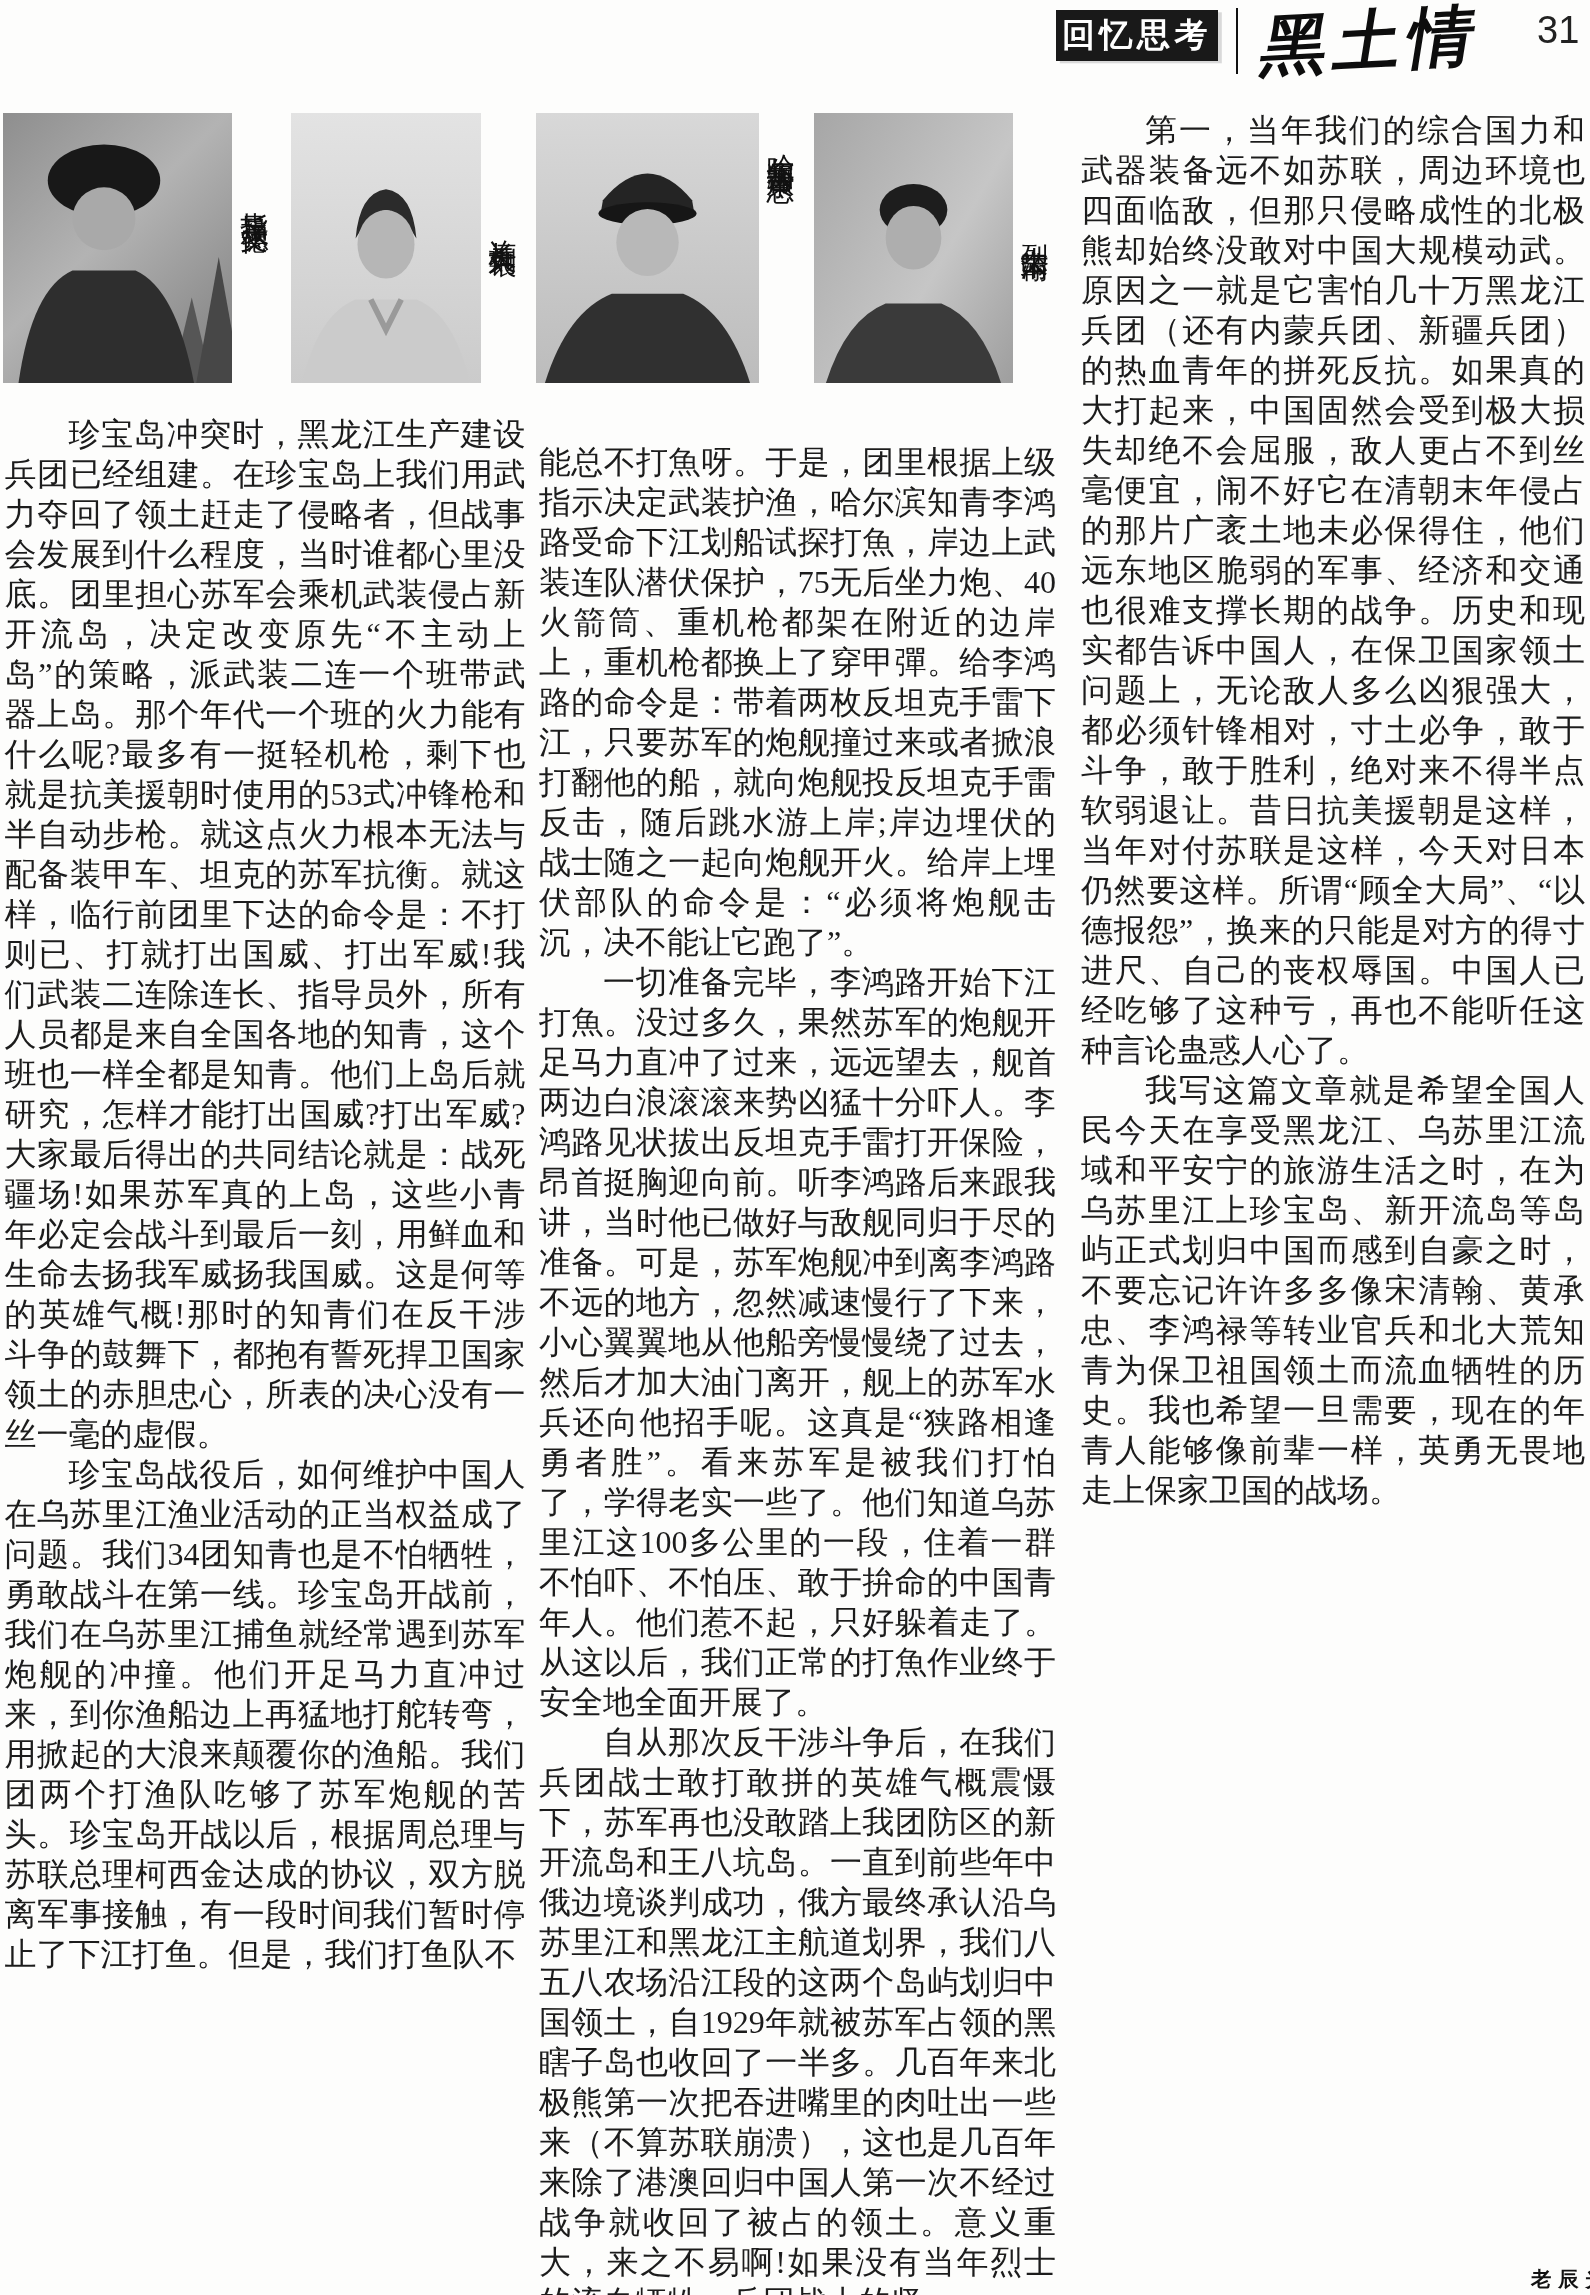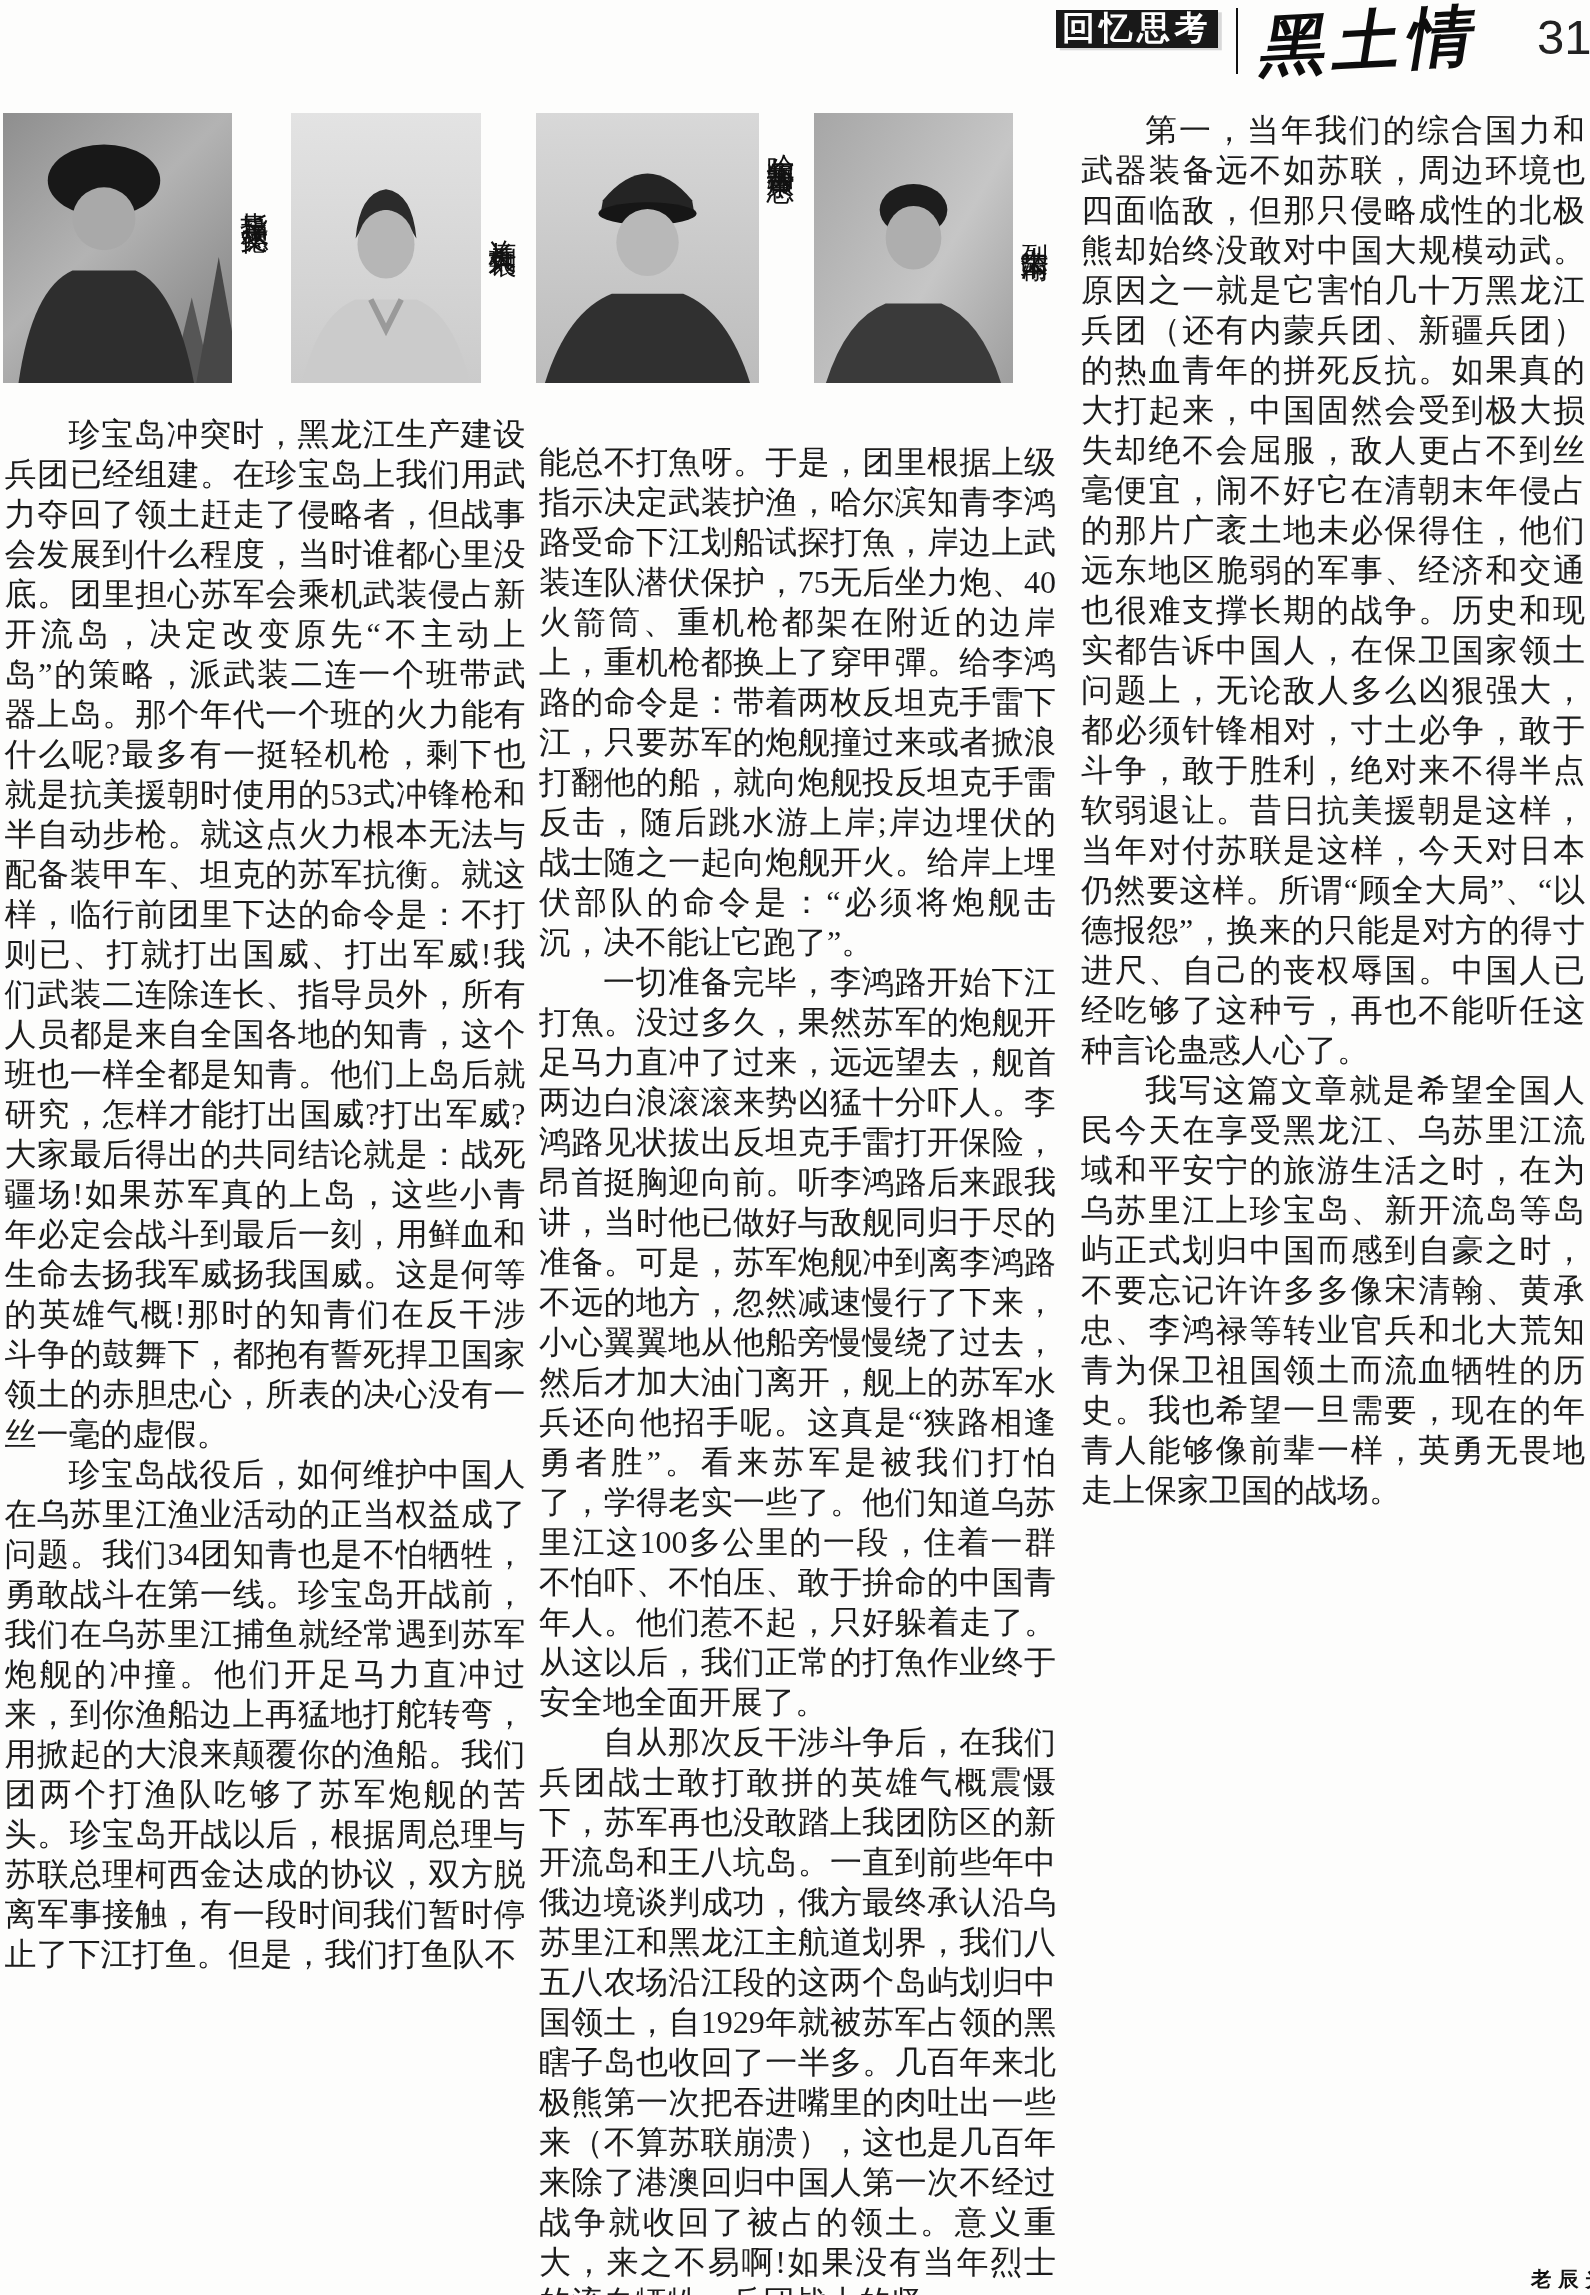--- a/index.html
+++ b/index.html
@@ -1,27 +1,27 @@
 <!DOCTYPE html>
 <html style="font-size:12px"><head>
 <meta charset="utf-8">
 <style>
   html,body{margin:0;padding:0;background:#e8e8e8;}
   #page{position:relative;width:1590px;height:2295px;background:#fdfdfc;overflow:hidden;
         font-family:"Liberation Serif", serif;color:#1d1d1d;}
   
-  .tag-box{position:absolute;left:1056px;top:9.8px;width:162px;height:38px;background:#191919;
+  .tag-box{position:absolute;left:1056px;top:9.8px;width:162px;height:51px;background:#191919;
            box-shadow:3.8px 2.3px 0 0 #d9d9d9;display:flex;align-items:center;justify-content:center;}
   .tag-box span{color:#ffffff;font-family:"Liberation Sans",sans-serif;font-weight:bold;
                 font-size:33px;letter-spacing:4.5px;white-space:nowrap;}
   .hdr-divider{position:absolute;left:1236px;top:7.5px;width:2.3px;height:66px;background:#111;}
   .masthead{position:absolute;left:1262px;top:-4.5px;width:226px;height:88px;
             font-size:66px;font-weight:bold;color:#0d0d0d;letter-spacing:7.5px;white-space:nowrap;
             transform:rotate(-3deg) skewX(-12deg);font-family:"DejaVu Serif",serif;}
-  .page-num{position:absolute;left:1537px;top:9px;font-size:49px;color:#222;
+  .page-num{position:absolute;left:1537px;top:9px;font-size:38px;color:#222;
             font-family:"Liberation Sans",sans-serif;}
   
   .photo{position:absolute;top:113px;height:270px;overflow:hidden;}
   .photo svg{width:100%;height:100%;display:block;}
   .ph1{left:3px;width:229px;background:linear-gradient(135deg,#8e8e8e 0%,#b3b3b3 45%,#7d7d7d 100%);}
   .ph2{left:291px;width:190px;background:linear-gradient(#e3e3e3,#cbcbcb);}
   .ph3{left:536px;width:223px;background:linear-gradient(#d8d8d8,#bcbcbc);}
   .ph4{left:814px;width:199px;background:linear-gradient(120deg,#a6a6a6,#c6c6c6 60%,#9e9e9e);}
   .vcap{position:absolute;writing-mode:vertical-rl;text-orientation:upright;font-size:28px;
         letter-spacing:3px;color:#111;line-height:33px;white-space:nowrap;}

